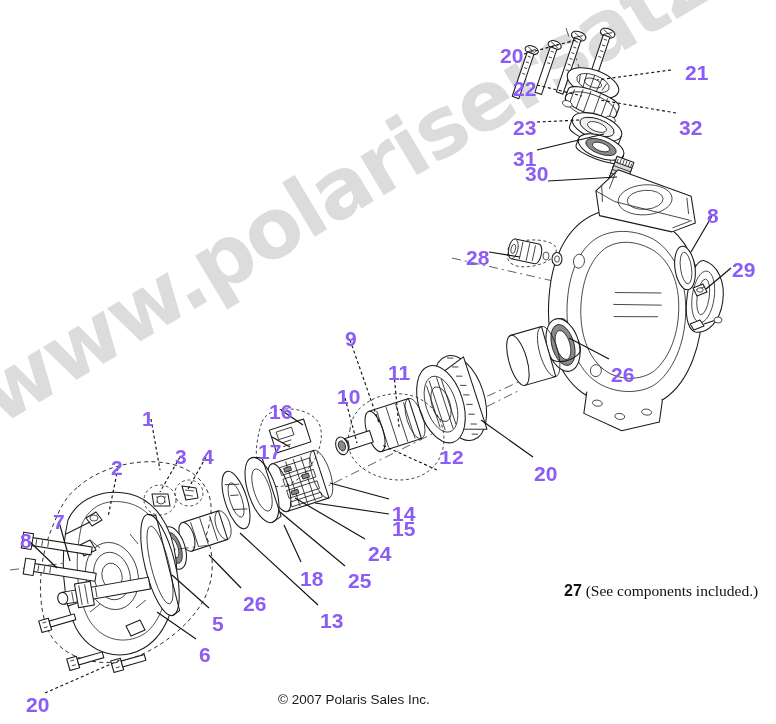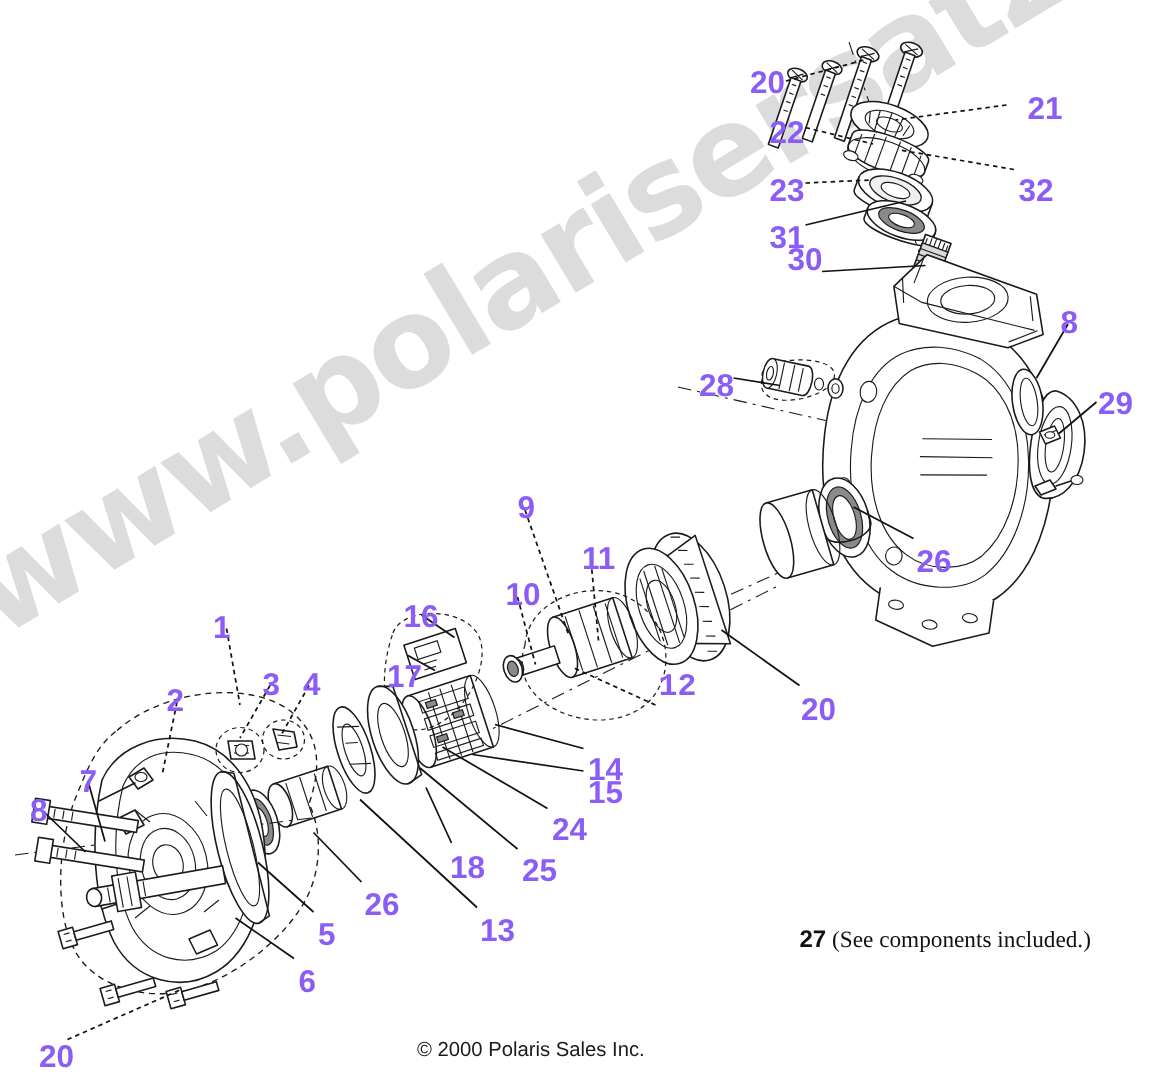--- a/index.html
+++ b/index.html
@@ -472,20 +472,20 @@
       <div class="lbl" style="left: 348px; top: 570px;">25</div>
       <div class="lbl" style="left: 243px; top: 593px;">26</div>
       <div class="lbl" style="left: 611px; top: 364px;">26</div>
       <div class="lbl" style="left: 466px; top: 247px; text-align: center;">28</div>
       <div class="lbl" style="left: 732px; top: 259px;">29</div>
       <div class="lbl" style="left: 525px; top: 163px;">30</div>
       <div class="lbl" style="left: 513px; top: 148px;">31</div>
       <div class="lbl" style="left: 679px; top: 117px;">32</div>
     </div>
 
-  <div class="note" id="note27" style="left: 533px; top: 582px; margin-top: 36px;">
+  <div class="note" id="note27" style="left: 564px; top: 582px;">
     <b>27</b>
     <span>(See components included.)</span>
   </div>
 
-  <div id="copyright">© 2000 Polaris Sales Inc.</div>
+  <div id="copyright">© 2007 Polaris Sales Inc.</div>
 
 </div>
 
 </body></html>

